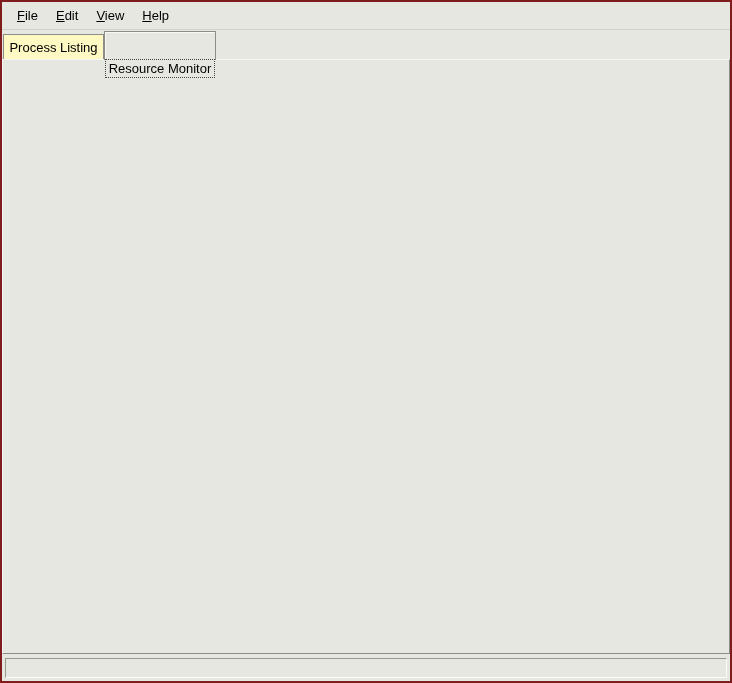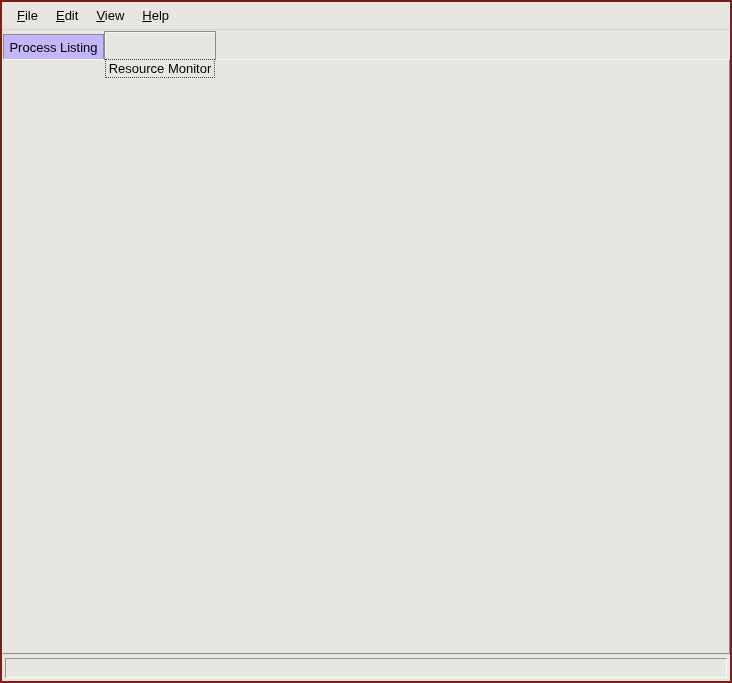--- a/index.html
+++ b/index.html
@@ -8,21 +8,21 @@
   .window { position:relative; width:732px; height:683px; background:#e7e7e2; border:2px solid #7f1d1d; overflow:hidden; }
 
   
   .menubar { position:absolute; left:0; top:0; right:0; height:28px; display:flex; align-items:center; padding-left:6px; border-bottom:1px solid #d2d2cc; }
   .menu-item { padding:4px 9px; cursor:default; }
   .menu-item u { text-decoration:underline; }
 
   
   .tabstrip { position:absolute; left:0; top:28px; right:0; height:29px; }
   .tab { position:absolute; display:flex; align-items:center; justify-content:center; }
-  .tab-inactive { left:1px; top:4px; width:101px; height:25px; background:#c4b5fd; border:1px solid #8c8c88; border-bottom:none; }
+  .tab-inactive { left:1px; top:4px; width:101px; height:25px; background:#fef9c3; border:1px solid #8c8c88; border-bottom:none; }
   .tab-active { left:102px; top:1px; width:112px; height:29px; background:#e7e7e2; border:1px solid #8c8c88; border-bottom:none; z-index:3; box-shadow:inset 1px 1px 0 #f8f8f5; }
   .tab-active .tab-label { outline:1px dotted #444; padding:1px 3px;margin-top:44px; }
 
   
   .notebook { position:absolute; left:0; top:57px; width:728px; height:595px; border:1px solid #8c8c88; border-color:#f6f6f3 #8c8c88 #8c8c88 #f6f6f3; background:#e7e7e2; z-index:1; }
 
   .section-title { position:absolute; font-weight:bold; }
 
   .chart-frame { position:absolute; background:#000; border:1px solid; border-color:#6e6e6a #fbfbf9 #fbfbf9 #6e6e6a; }
   .chart-frame svg { display:block; }

